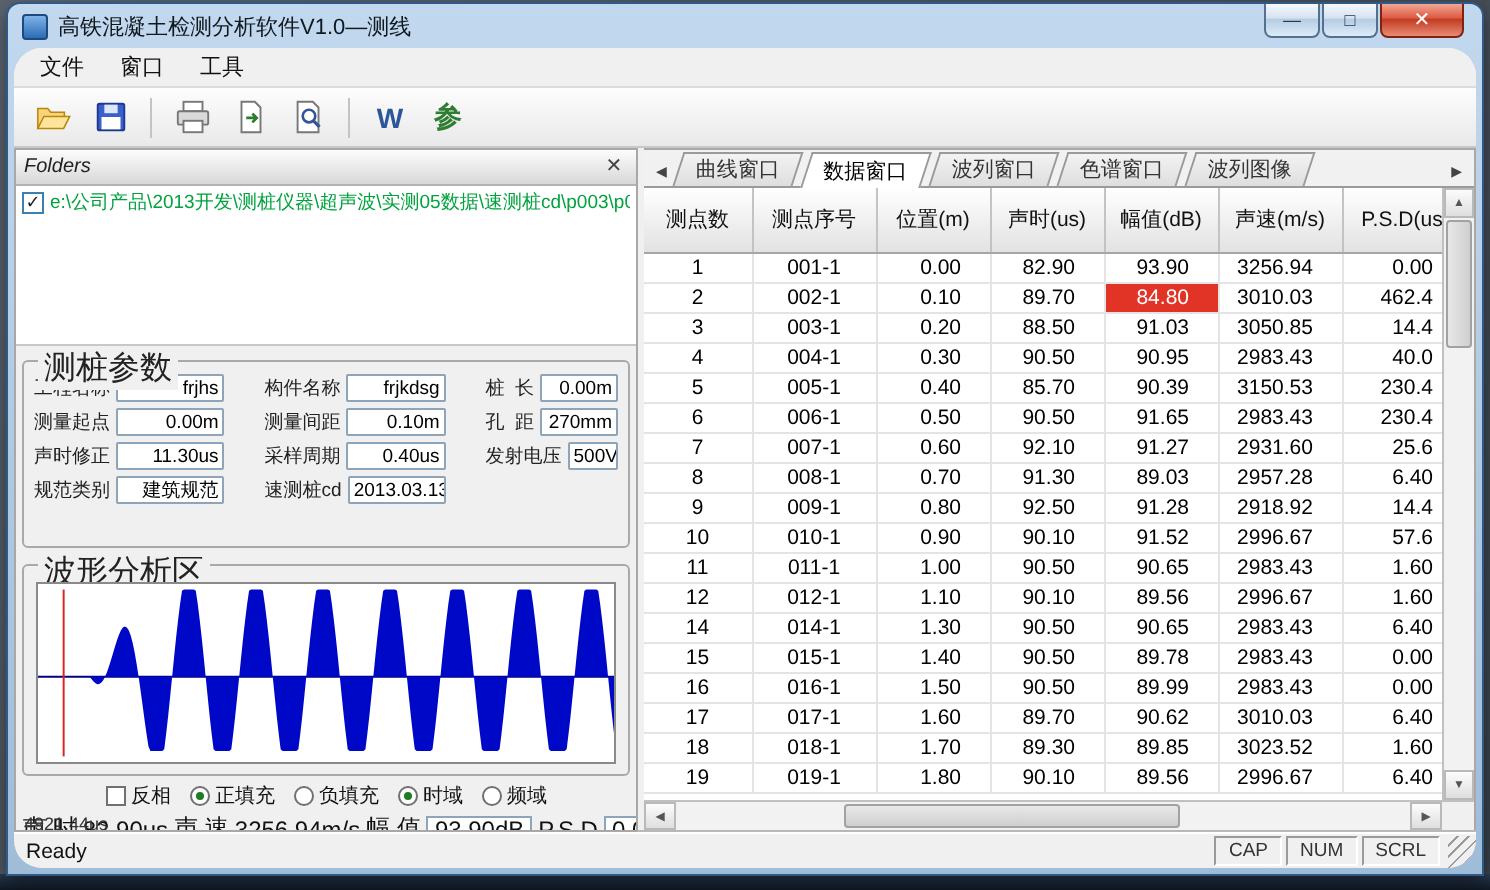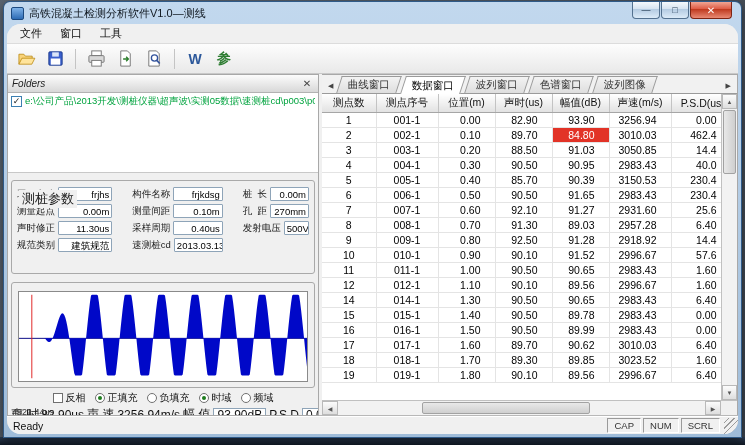--- a/index.html
+++ b/index.html
@@ -39,21 +39,21 @@
   .left-panel { width:312px; flex:0 0 312px; display:flex; flex-direction:column; overflow:hidden; position:relative; border:1px solid #a8a8a8; background:#f0f0f0; }
   .panel-caption { height:18px; flex:0 0 18px; display:flex; align-items:center; background:linear-gradient(#fcfcfc,#d8d8d8); border-bottom:1px solid #b2b2b2; padding:0 4px; }
   .panel-caption .cap-title { font-size:10px; color:#222; flex:1;font-style:italic; }
   .panel-close { font-size:10px; color:#444; width:14px; text-align:center; }
   .tree-box { height:80px; flex:0 0 80px; background:#fff; border-bottom:1px solid #c8c8c8; overflow:hidden; padding:2px 3px; }
   .tree-item { display:flex; align-items:center; gap:3px; }
   .cb { width:11px; height:11px; background:#fff; border:1px solid #3c7fb1; flex:0 0 11px; font-size:9px; line-height:9px; text-align:center; color:#222; }
   .tree-label { font-size:9.5px; color:#00a33e; white-space:nowrap; overflow:hidden; }
 
   .group { position:relative; border:1px solid #a9a9a9; border-radius:3px; background:#f0f0f0; }
-  .group-title { position:absolute; top:-7px; left:7px; background:#f0f0f0; padding:0 3px; font-size:13px; color:#222;margin-top:16px; }
+  .group-title { position:absolute; top:-7px; left:7px; background:#f0f0f0; padding:0 3px; font-size:16px; color:#222; }
   .params-group { height:94px; flex:0 0 94px; margin:7px 3px 2px; }
   .params-grid { display:grid; grid-template-columns:1.18fr 1.12fr .82fr; gap:3px 20px; padding:6px 5px 4px;text-align:right; }
   .pcell { display:flex; align-items:center; gap:3px; min-width:0; }
   .plabel { font-size:9.5px; color:#222; white-space:pre; flex:0 0 auto; }
   .pval { flex:1; min-width:0; height:14px; background:#fff; border:1px solid #8ea4b8; border-radius:1px; font-size:9.5px; line-height:13px; padding:0 2px; overflow:hidden; white-space:nowrap; }
 
   .wave-group { height:106px; flex:0 0 106px; margin:6px 3px 2px; }
   .plot { position:absolute; left:6px; right:6px; top:8px; bottom:5px; background:#fff; border:1px solid #8a8a8a; }
   .plot svg { width:100%; height:100%; display:block; }
 
@@ -78,21 +78,21 @@
   .tab-arrow { font-size:7px; color:#444; padding:0 4px 3px; }
   .tab-arrow.right { margin-left:auto; }
   .tab { height:17px; transform:skewX(-18deg); border:1px solid #9a9a9a; border-bottom:none; background:linear-gradient(#f3f3f3,#dedede); margin:0 2px; padding:0 8px; display:flex; align-items:center; }
   .tab .tab-label { transform:skewX(18deg); font-size:10.5px; color:#333; white-space:nowrap; }
   .tab.active { background:#fff; position:relative; z-index:2; margin-bottom:-1px; height:18px; }
   .tab.active .tab-label { color:#000; }
 
   .table-zone { flex:1; display:flex; overflow:hidden; }
   .table-scroll { flex:1; overflow:hidden; background:#fff; }
   table { border-collapse:collapse; table-layout:fixed; width:409px; }
-  th { height:18px; background:linear-gradient(#ffffff,#e2e2e2); border-right:1px solid #c3c3c3; border-bottom:1px solid #a6a6a6; font-size:10.5px; font-weight:normal; color:#111; white-space:nowrap; overflow:hidden; }
+  th { height:32px; background:linear-gradient(#ffffff,#e2e2e2); border-right:1px solid #c3c3c3; border-bottom:1px solid #a6a6a6; font-size:10.5px; font-weight:normal; color:#111; white-space:nowrap; overflow:hidden; }
   td { height:15px; font-size:10.5px; color:#000; border-right:1px solid #e4e4e4; border-bottom:1px solid #e4e4e4; white-space:nowrap; overflow:hidden; text-align:right; padding-right:14px; }
   td:nth-child(1), td:nth-child(2) { text-align:center; padding-right:0; }
   td.hl { background:#e23327; color:#fff; }
 
   .vscroll { width:16px; flex:0 0 16px; background:#f2f2f2; border-left:1px solid #c0c0c0; display:flex; flex-direction:column; }
   .sbtn { height:15px; flex:0 0 15px; background:linear-gradient(#fcfcfc,#dedede); border:1px solid #b9b9b9; display:flex; align-items:center; justify-content:center; font-size:6px; color:#555; }
   .vthumb { height:64px; margin:1px 1px; background:linear-gradient(90deg,#e8e8e8,#cfcfcf); border:1px solid #a2a2a2; border-radius:2px; }
   .vfill { flex:1; }
   .hscroll-row { height:15px; flex:0 0 15px; display:flex; background:#f2f2f2; border-top:1px solid #c0c0c0; }
   .hbtn { width:16px; flex:0 0 16px; background:linear-gradient(#fcfcfc,#dedede); border:1px solid #b9b9b9; display:flex; align-items:center; justify-content:center; font-size:6px; color:#555; }

